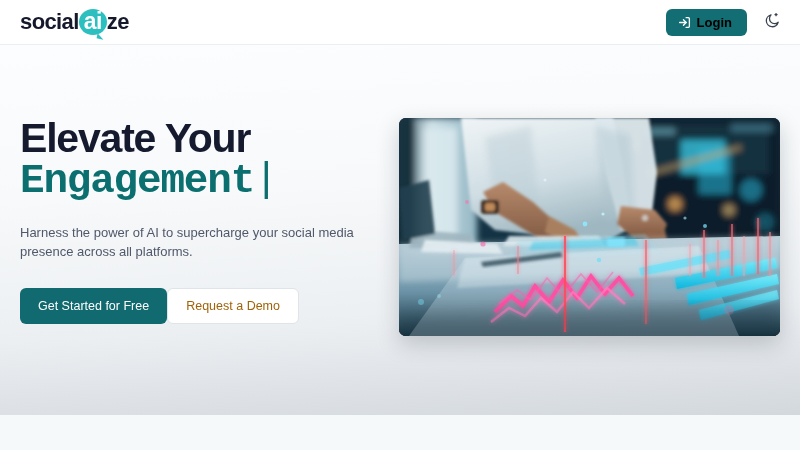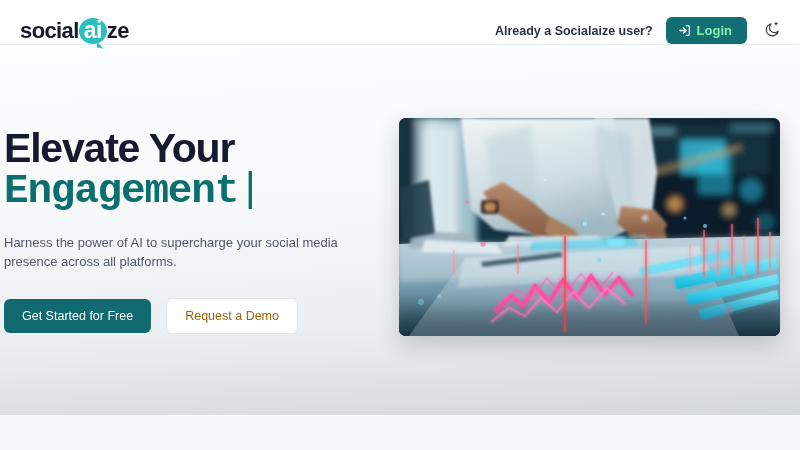--- a/index.html
+++ b/index.html
@@ -21,21 +21,21 @@
 
   
   .header {
     position: absolute;
     top: 0; left: 0;
     width: 800px;
     height: 45px;
     background: #ffffff;
     border-bottom: 1px solid #eceff1;
     display: flex;
-    align-items: flex-end;
+    align-items: center;
     justify-content: space-between;
     padding: 0 16px 0 20px;
     z-index: 10;
   }
 
   .logo {
     display: flex;
     align-items: center;
     font-size: 22px;
     font-weight: bold;
@@ -85,21 +85,21 @@
     font-weight: bold;
     color: #2c3340;
     white-space: nowrap;
   }
 
   .login-btn {
     display: inline-flex;
     align-items: center;
     gap: 6px;
     background: #136e73;
-    color: #86efac;
+    color: #000000;
     font-size: 13px;
     font-weight: bold;
     border: none;
     border-radius: 6px;
     padding: 7px 15px 7px 12px;
     cursor: pointer;
     line-height: 1;
   }
   .login-btn svg { display: block; }
 
@@ -125,24 +125,23 @@
   }
 
   .hero-inner {
     position: relative;
     width: 800px;
     height: 370px;
   }
 
   .hero-left {
     position: absolute;
-    left: 4px;
+    left: 20px;
     top: 72px;
     width: 360px;
-    margin-top: 10px;
   }
 
   .hero-title {
     font-size: 41px;
     font-weight: bold;
     line-height: 1.05;
     letter-spacing: -1.2px;
     color: #151a2e;
     margin: 0;
   }
@@ -162,22 +161,20 @@
     margin-top: 21px;
     font-size: 13px;
     line-height: 1.45;
     color: #50586a;
     width: 345px;
   }
 
   .hero-ctas {
     margin-top: 26px;
     display: flex;
-    align-items: center;
-    gap: 15px;
   }
 
   .btn-primary {
     background: #106a6f;
     color: #ffffff;
     font-size: 12.5px;
     border: none;
     border-radius: 6px;
     padding: 11px 18px;
     cursor: pointer;
@@ -229,21 +226,20 @@
 
     <div class="logo">
       <span class="logo-part">social</span>
       <span class="logo-bubble">
         <span>ai</span>
       </span>
       <span class="logo-part">ze</span>
     </div>
 
     <div class="header-right">
-      <span class="already-user">Already a Socialaize user?</span>
 
       <button class="login-btn">
         <span>
           <svg width="13" height="13" viewBox="0 0 24 24" fill="none" stroke="#ffffff" stroke-width="2.4" stroke-linecap="round" stroke-linejoin="round">
             <path d="M15 3h4a2 2 0 0 1 2 2v14a2 2 0 0 1-2 2h-4"></path>
             <polyline points="10 17 15 12 10 7"></polyline>
             <line x1="15" y1="12" x2="3" y2="12"></line>
           </svg>
         </span>
         <span>Login</span>

